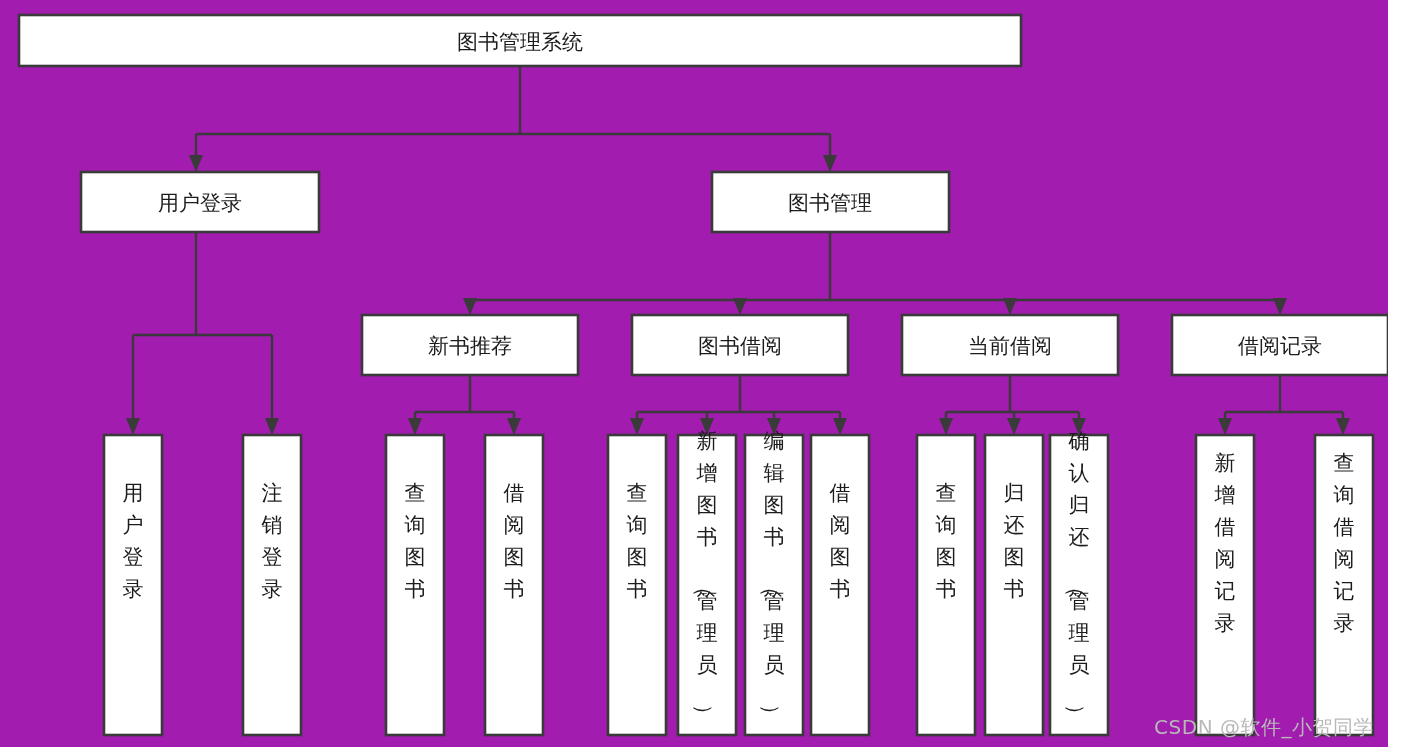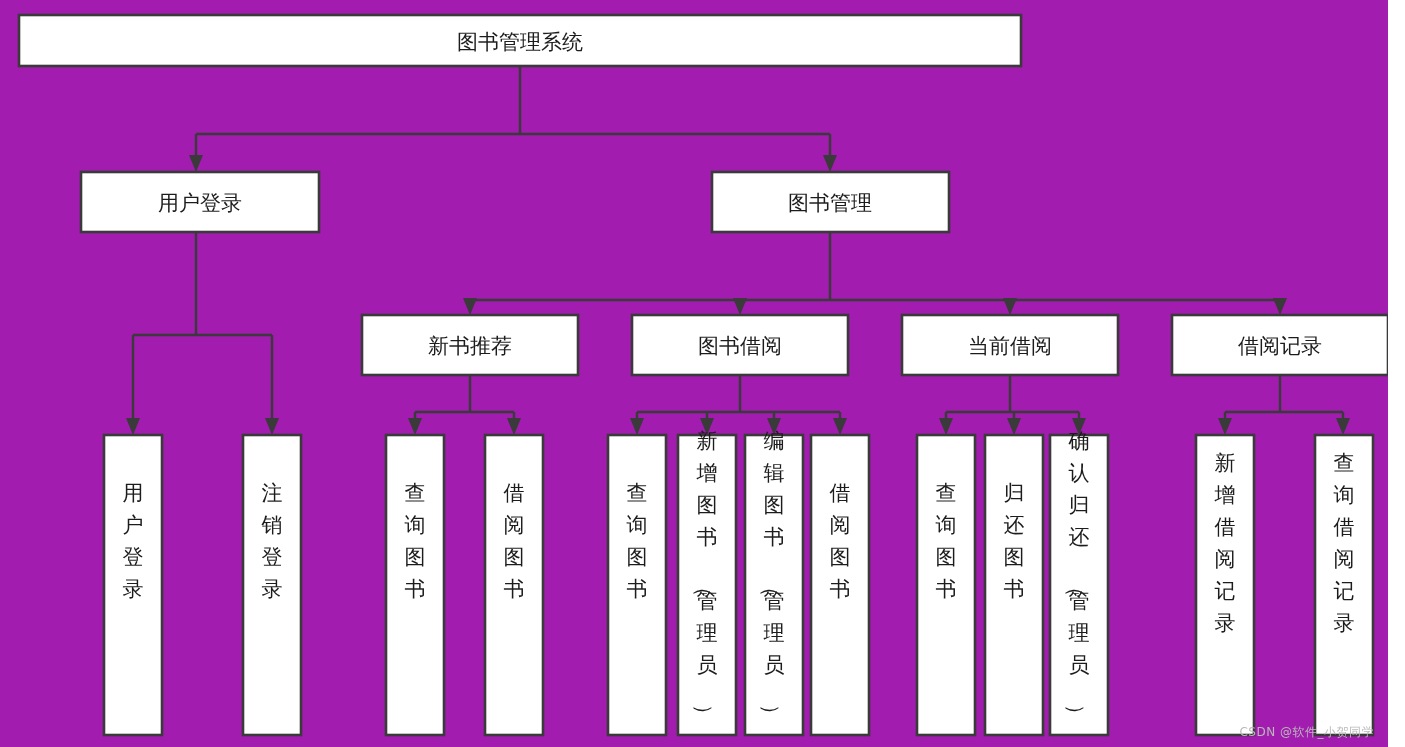--- a/index.html
+++ b/index.html
@@ -50,21 +50,21 @@
     fill: #1c1c1c;
     font-family: "DejaVu Sans", "Liberation Sans", sans-serif;
     font-size: 21px;
     text-anchor: middle;
   }
   .watermark {
     position: absolute;
     right: 14px;
     bottom: 6px;
     color: #b9b9b9;
-    font-size: 12px;
+    font-size: 20px;
     font-family: "DejaVu Sans", "Liberation Sans", sans-serif;
     letter-spacing: 0.5px;
     white-space: nowrap;
     user-select: none;
   }
 </style>
 </head>
 <body>
 
 <div id="diagram-root">

